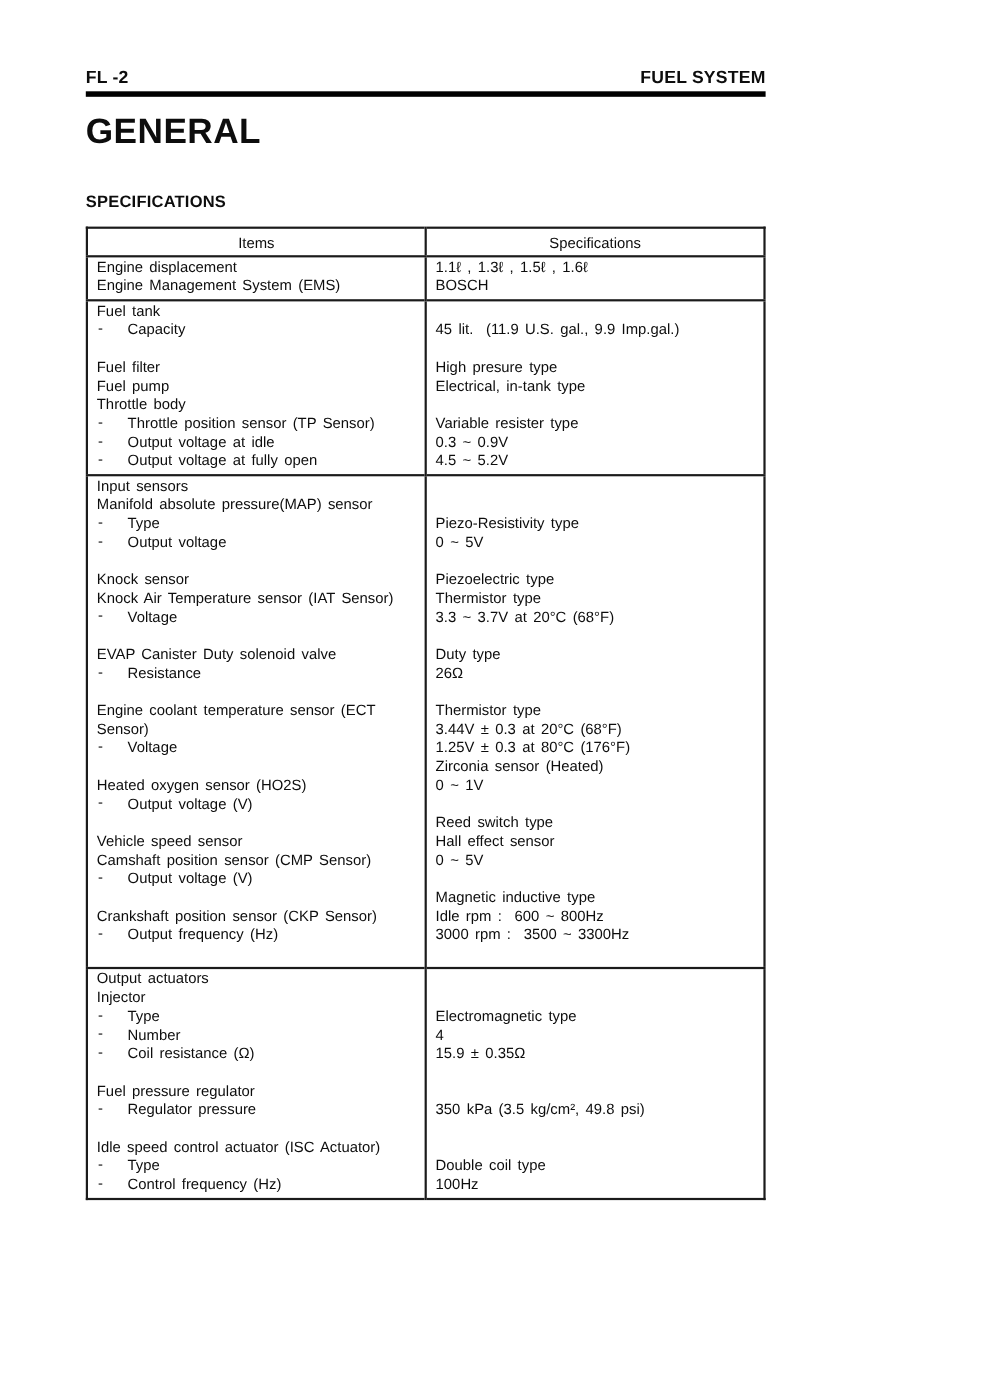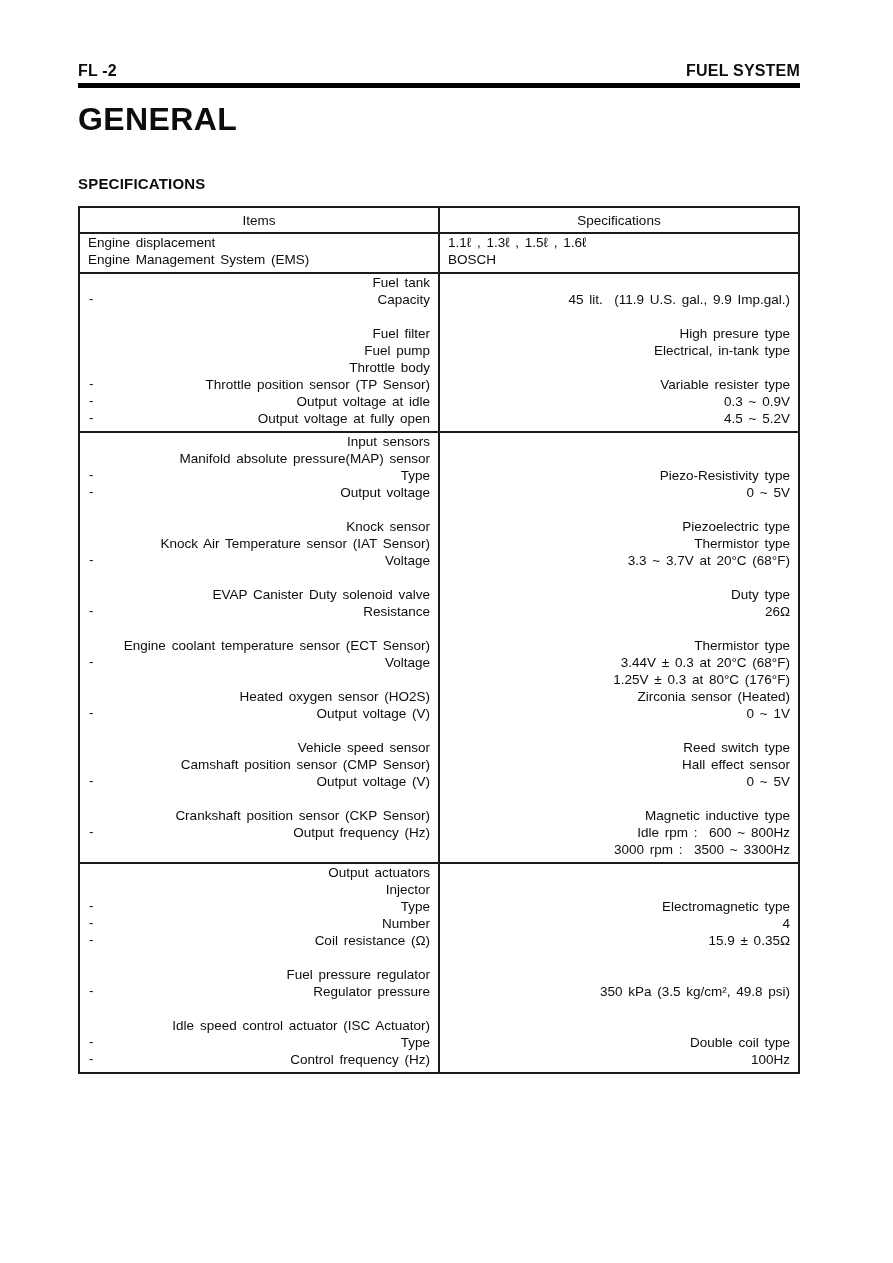--- a/index.html
+++ b/index.html
@@ -2,21 +2,21 @@
 <html><head>
 <meta charset="utf-8">
 <style>
   html,body { margin:0; padding:0; background:#e8e8e8; }
   .page {
     position:relative; width:893px; height:1263px; margin:0 auto;
     background:#ffffff; color:#0d0d0d;
     font-family:"Liberation Sans", sans-serif;
     overflow:hidden;
   }
-  .content { position:absolute; left:78px; top:0; width:722px; }
+  .content { position:absolute; left:78px; top:0; width:618px; }
 
   .pagehead {
     margin-top:62px; display:flex; justify-content:space-between;
     font-size:16px; font-weight:bold; letter-spacing:0.2px;
   }
   .rule { height:5px; background:#000; margin-top:3px; }
 
   h1.page-title {
     font-size:32px; font-weight:bold; margin:13px 0 0 0; letter-spacing:0.4px;
   }
@@ -32,21 +32,21 @@
   table.spec-table {
     margin-top:14px; width:100%; table-layout:fixed;
     border-collapse:collapse; border:2px solid #1b1b1b;
   }
   .spec-table th {
     font-size:13.5px; font-weight:normal; text-align:center;
     padding:5px 0 4px; border-bottom:2px solid #1b1b1b;
     word-spacing:1px;
   }
   .spec-table th + th, .spec-table td + td { border-left:2px solid #1b1b1b; }
-  .spec-table tbody tr + tr td { border-top:2px solid #1b1b1b;text-align:right; }
+  .spec-table tbody tr + tr td { border-top:2px solid #1b1b1b; }
   .spec-table td {
     vertical-align:top; padding:0 8px 4px 8px;
     font-size:13.5px; line-height:17px; word-spacing:2px;
   }
   .line { white-space:pre-wrap; min-height:17px; }
   .line.dash { position:relative; padding-left:28px; }
   .dashmark { position:absolute; left:1px; top:-1px; }
 </style>
 </head>
 <body>

